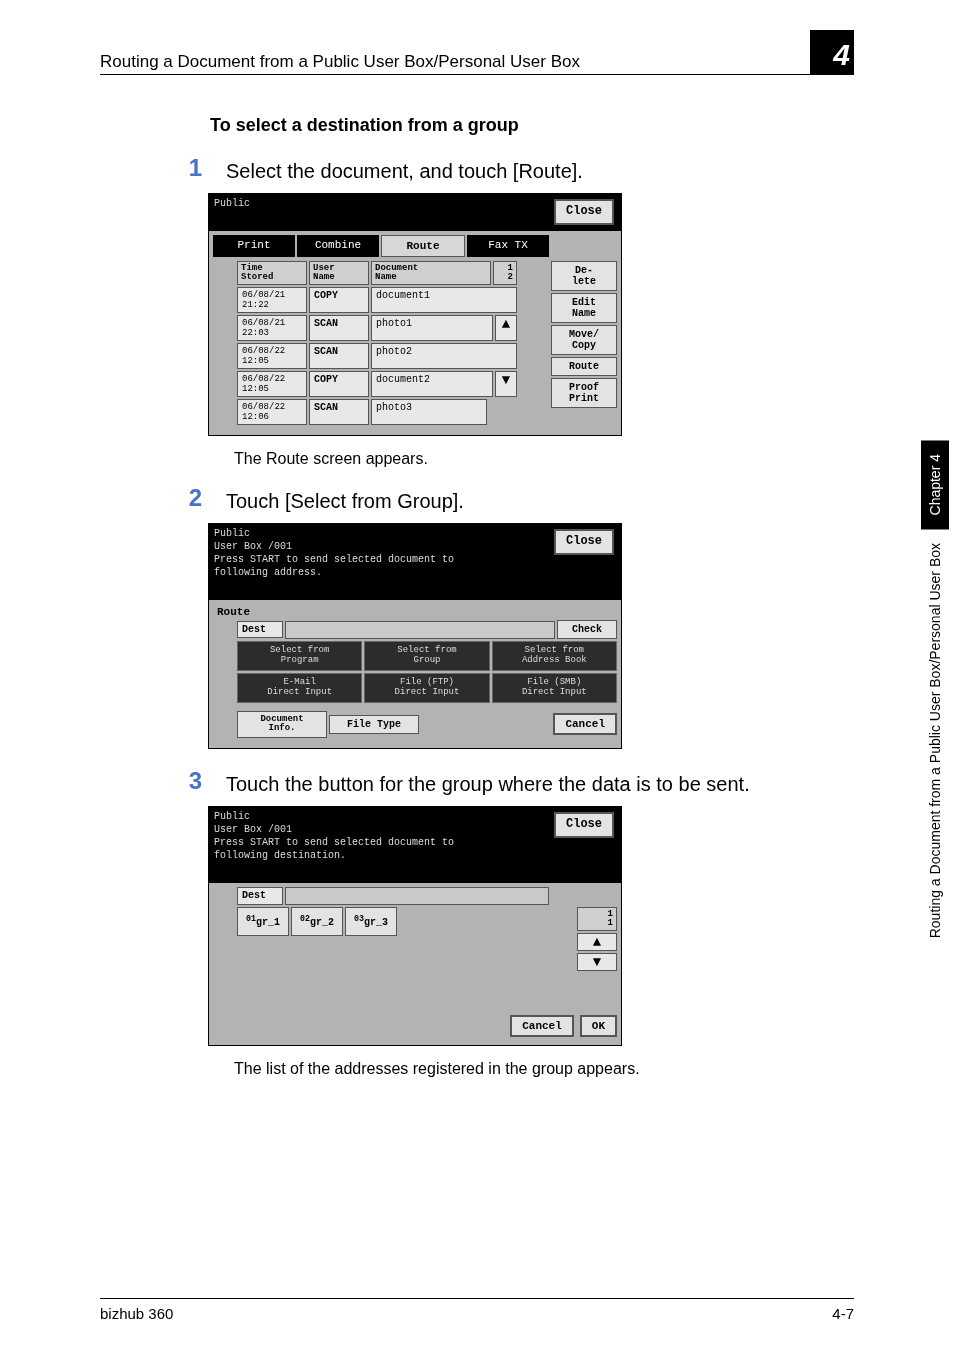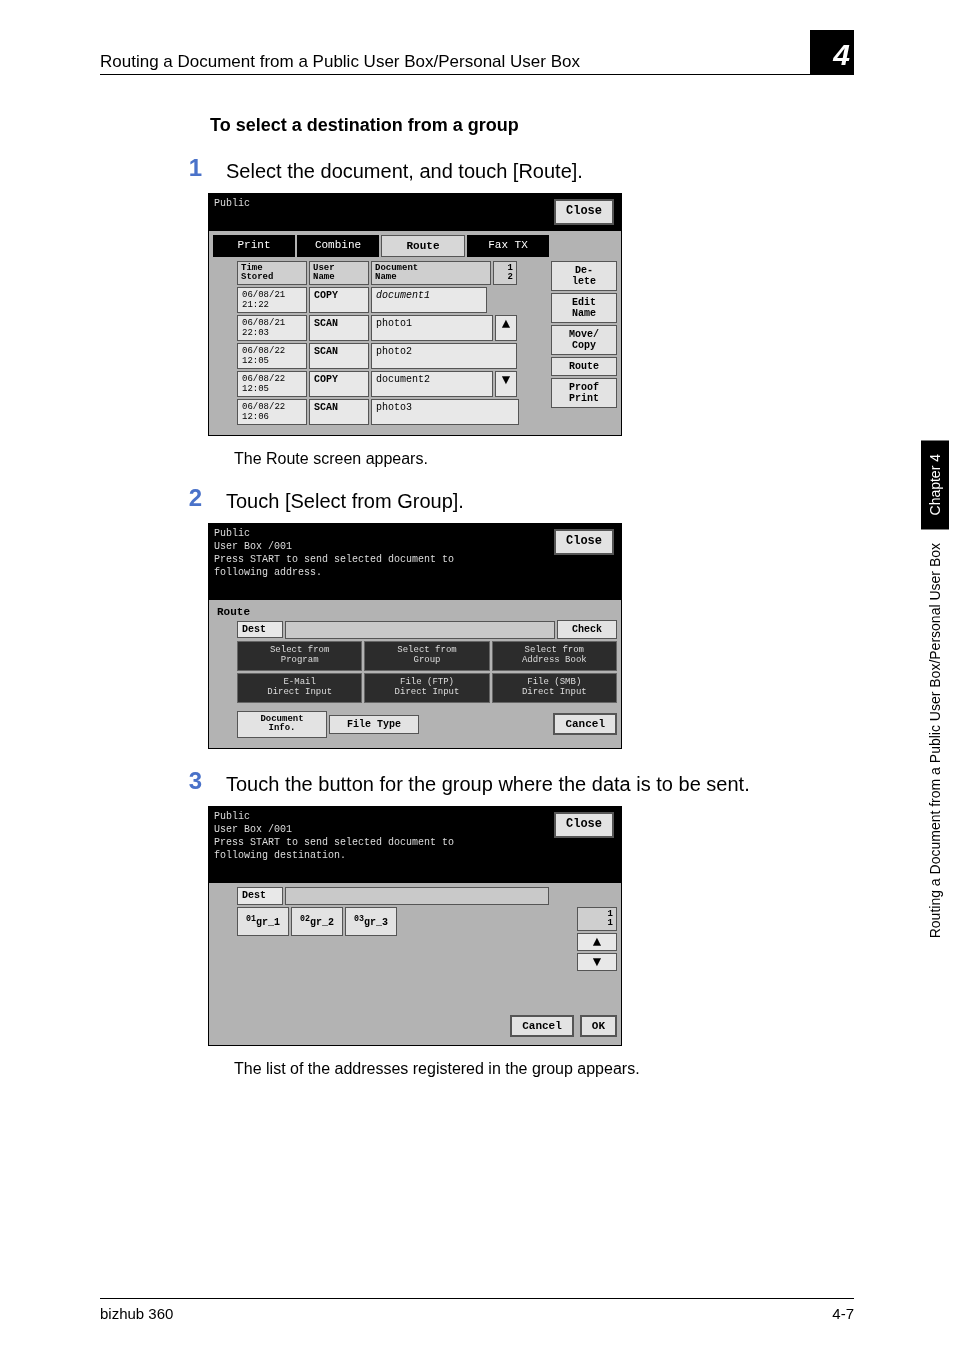--- a/index.html
+++ b/index.html
@@ -184,21 +184,21 @@
 Name</div>
             <div class="cell c-head" style="width:120px;white-space:pre;">Document
 Name</div>
             <div class="cell c-head" style="width:24px;white-space:pre;text-align:right;">1
 2</div>
           </div>
           <div class="row">
             <div class="cell" style="width:70px;white-space:pre;font-size:9px;">06/08/21
 21:22</div>
             <div class="cell" style="width:60px;font-weight:bold;">COPY</div>
-            <div class="cell" style="width:116px;font-style:italic;">document1</div>
+            <div class="cell" style="width:146px;">document1</div>
           </div>
           <div class="row">
             <div class="cell" style="width:70px;white-space:pre;font-size:9px;">06/08/21
 22:03</div>
             <div class="cell" style="width:60px;font-weight:bold;">SCAN</div>
             <div class="cell" style="width:122px;">photo1</div>
             <div class="arrow">▲</div>
           </div>
           <div class="row">
             <div class="cell" style="width:70px;white-space:pre;font-size:9px;">06/08/22
@@ -210,21 +210,21 @@
             <div class="cell" style="width:70px;white-space:pre;font-size:9px;">06/08/22
 12:05</div>
             <div class="cell" style="width:60px;font-weight:bold;">COPY</div>
             <div class="cell" style="width:122px;">document2</div>
             <div class="arrow">▼</div>
           </div>
           <div class="row">
             <div class="cell" style="width:70px;white-space:pre;font-size:9px;">06/08/22
 12:06</div>
             <div class="cell" style="width:60px;font-weight:bold;">SCAN</div>
-            <div class="cell" style="width:148px;">photo3</div>
+            <div class="cell" style="width:116px;">photo3</div>
           </div>
         </div>
         <div class="side-btns">
           <div class="sbtn" style="white-space:pre;">De-
 lete</div>
           <div class="sbtn" style="white-space:pre;">Edit
 Name</div>
           <div class="sbtn" style="white-space:pre;">Move/
 Copy</div>
           <div class="sbtn">Route</div>

